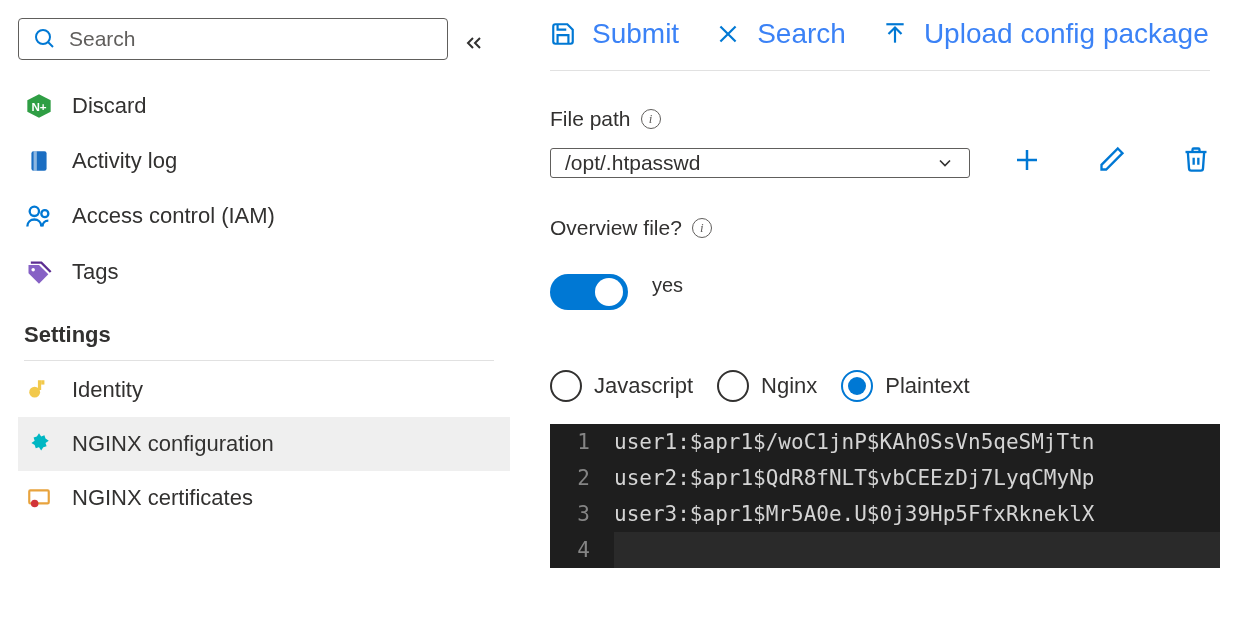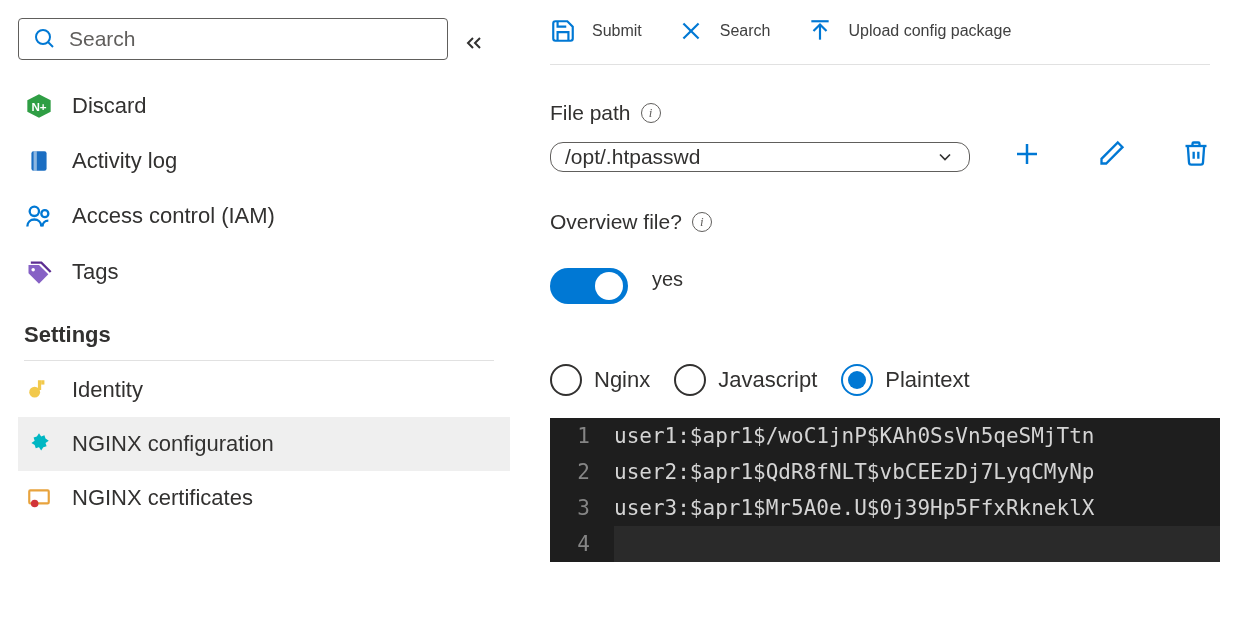--- a/index.html
+++ b/index.html
@@ -69,22 +69,22 @@
     align-items: center;
     gap: 36px;
     padding-bottom: 20px;
     border-bottom: 1px solid #e1e1e1;
     width: 660px;
   }
   .toolbar-btn {
     display: flex;
     align-items: center;
     gap: 16px;
-    font-size: 16px;
-    color: #404040;
+    font-size: 28px;
+    color: #3b82f6;
     cursor: pointer;
   }
   .toolbar-btn svg { color: #0078d4; }
   .field-label {
     display: flex;
     align-items: center;
     gap: 10px;
     font-size: 21px;
     margin-top: 36px;
     margin-bottom: 14px;
@@ -96,21 +96,21 @@
     font-size:13px; color:#605e5c; font-style: italic; font-family: serif;
   }
   .filepath-row {
     display: flex;
     align-items: center;
     gap: 42px;
   }
   .select {
     width: 420px;
     border: 1px solid #605e5c;
-    border-radius: 13px;
+    border-radius: 3px;
     padding: 2px 14px;
     font-size: 21px;
     display: flex;
     justify-content: space-between;
     align-items: center;
   }
   .action-icons { display:flex; gap:56px; color:#0078d4; }
   .action-icon { cursor:pointer; }
   .toggle-row {
     display:flex; align-items:flex-start; gap:24px; margin-top: 20px;
@@ -316,25 +316,25 @@
   <div class="toggle-row">
     <div class="toggle">
       <div class="toggle-knob"></div>
     </div>
     <span>yes</span>
   </div>
 
   <div class="radio-row">
     <div class="radio-opt">
       <span class="radio"></span>
-      <span>Nginx</span>
+      <span>Javascript</span>
     </div>
     <div class="radio-opt">
       <span class="radio"></span>
-      <span>Javascript</span>
+      <span>Nginx</span>
     </div>
     <div class="radio-opt">
       <span class="radio selected"></span>
       <span>Plaintext</span>
     </div>
   </div>
 
   <div class="editor">
     <div class="editor-row">
         <div class="gutter">1</div>

